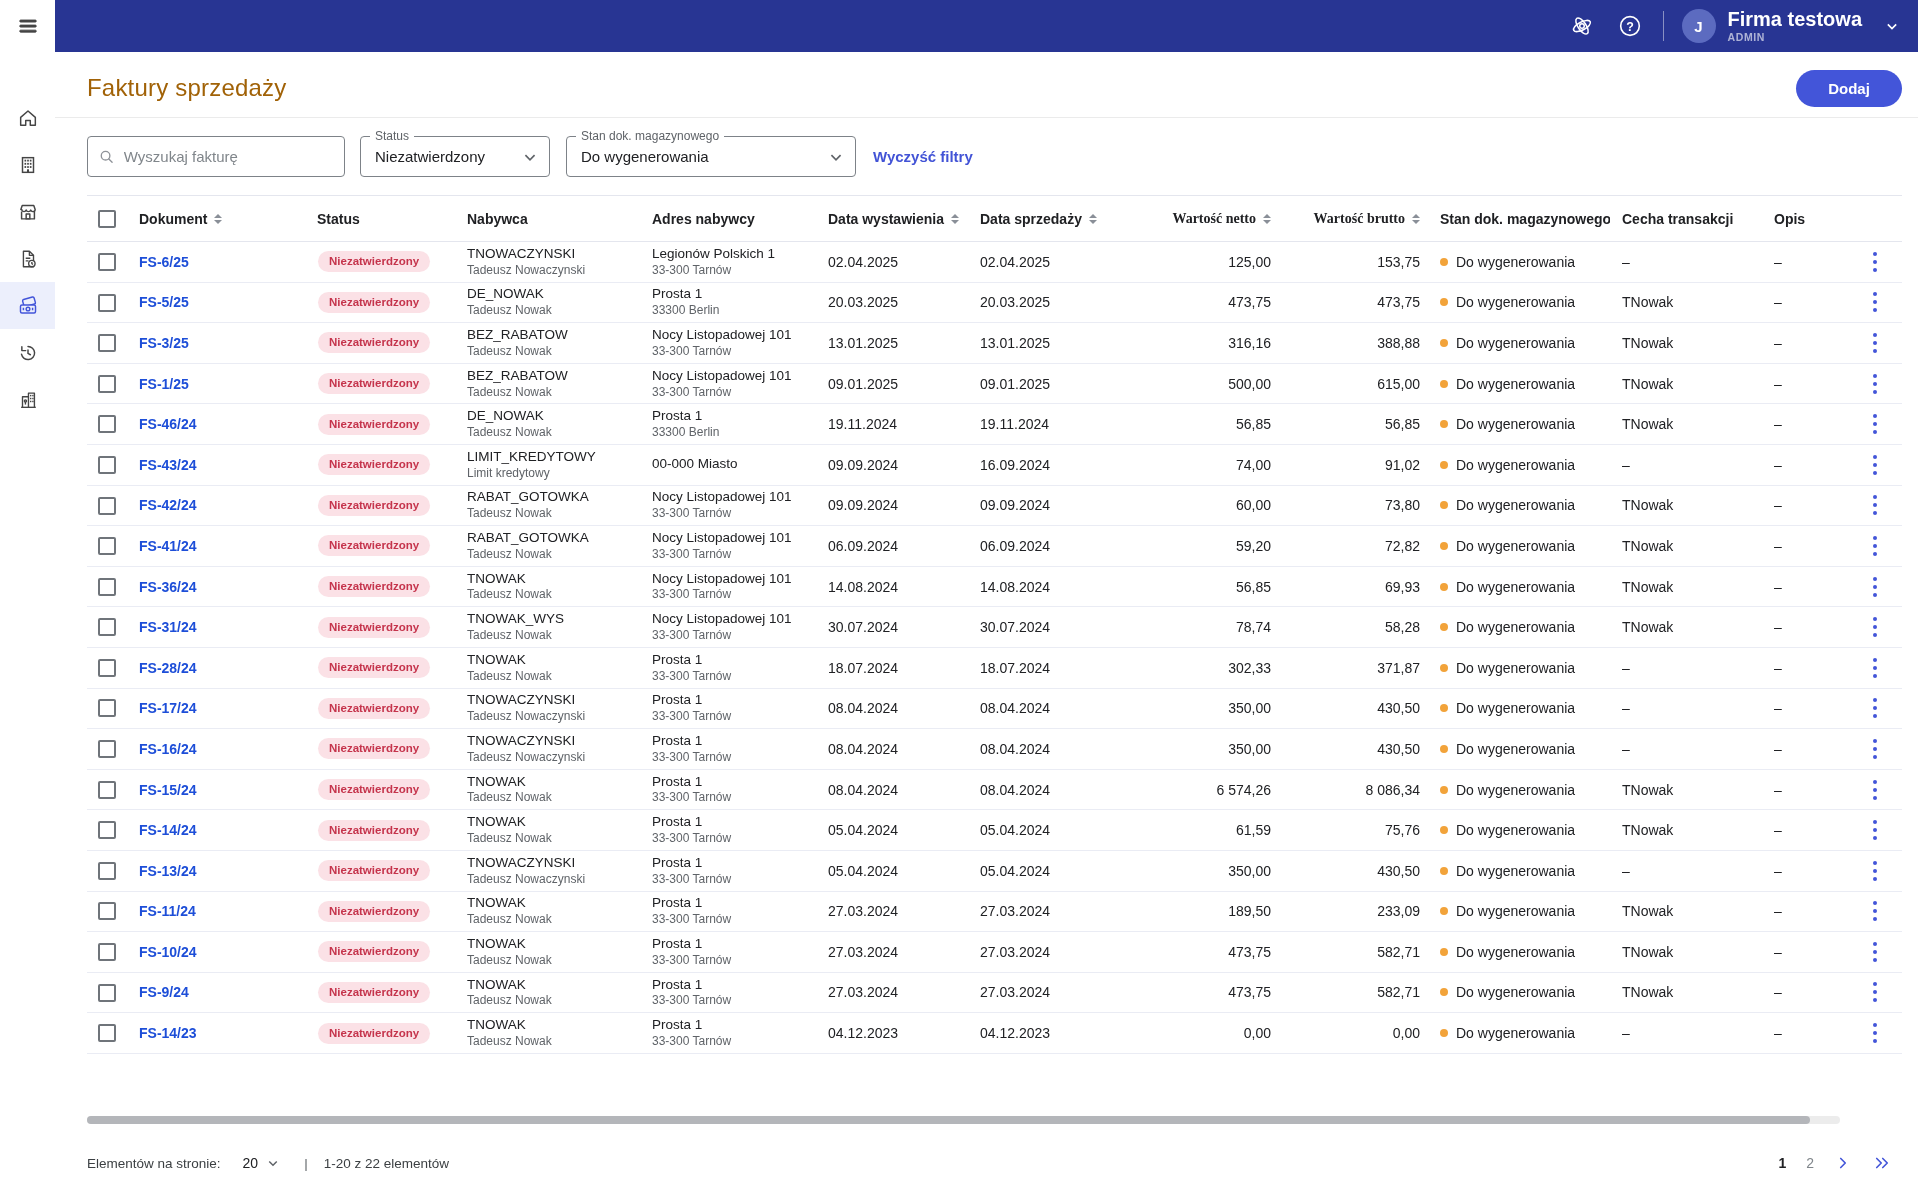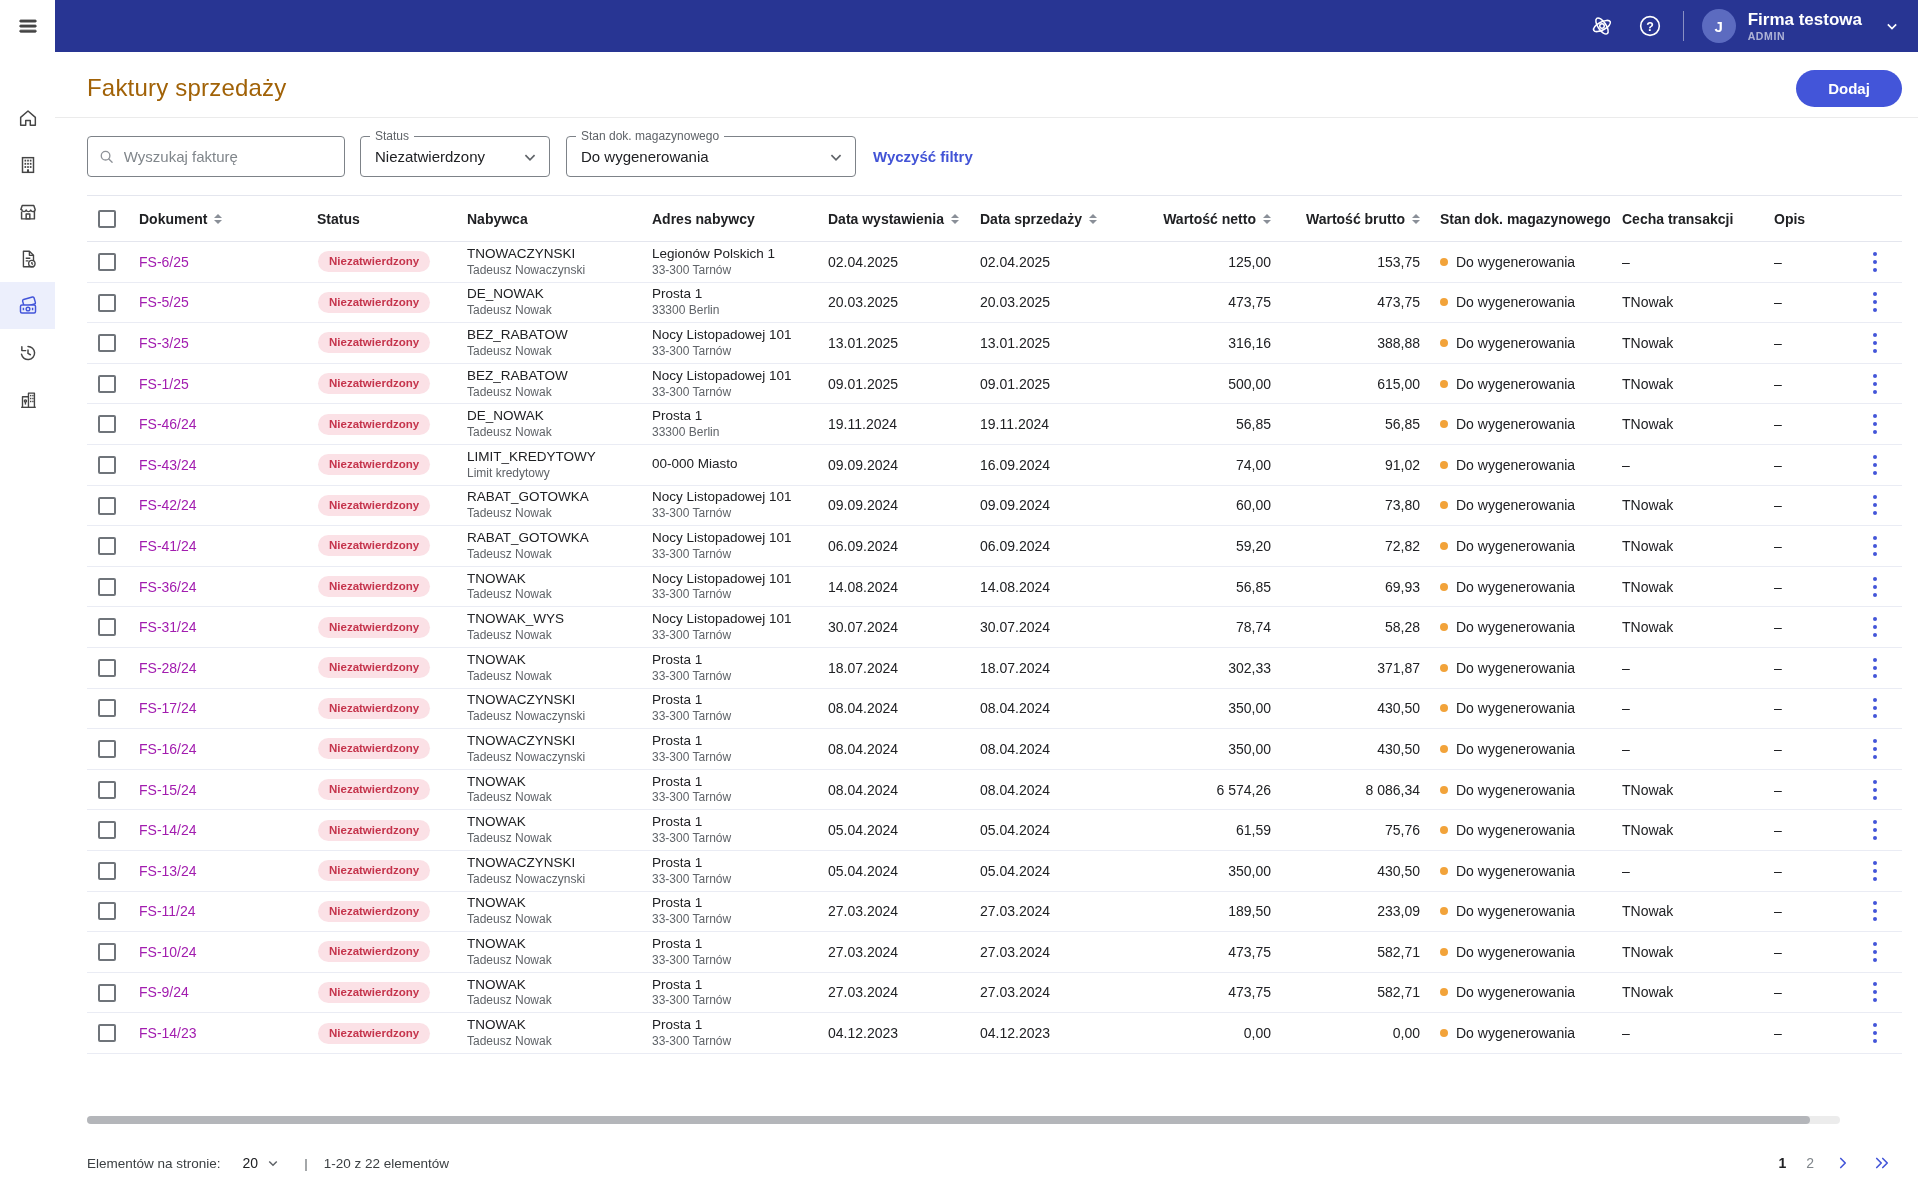--- a/index.html
+++ b/index.html
@@ -11,21 +11,21 @@
   .topbar { position:absolute; left:55px; top:0; width:1863px; height:52px;
     background:#283593; display:flex; align-items:center; justify-content:flex-end;
     padding-right:16px; gap:18px; }
   .tb-iconbtn { background:none; border:none; cursor:pointer; width:30px; height:30px;
     display:flex; align-items:center; justify-content:center; }
   .tb-divider { width:1px; height:30px; background:rgba(255,255,255,.45); }
   .account { display:flex; align-items:center; gap:12px; background:none; border:none; cursor:pointer; }
   .avatar { width:34px; height:34px; border-radius:50%; background:#5c6bc0; color:#fff;
     font-size:15px; font-weight:600; display:flex; align-items:center; justify-content:center; }
   .acct-text { display:flex; flex-direction:column; align-items:flex-start; line-height:1.15; }
-  .acct-name { color:#fff; font-size:17px; font-weight:600; }
+  .acct-name { color:#fff; font-size:20px; font-weight:600; }
   .acct-role { color:rgba(255,255,255,.62); font-size:10.5px; letter-spacing:.6px; font-weight:600; }
 
   
   .sidebar { position:absolute; left:0; top:0; width:55px; height:1191px; background:#fff; z-index:5; }
   .sb-btn { width:55px; height:47px; background:none; border:none; cursor:pointer;
     display:flex; align-items:center; justify-content:center; }
   .sb-menu { height:52px; }
   .sb-nav { position:absolute; top:94px; left:0; width:55px; display:flex; flex-direction:column; }
   .sb-btn svg { stroke:#454545; }
   .sb-btn.active { background:#eceffc; }
@@ -67,22 +67,22 @@
   .cell { padding-left:12px; font-size:14px; color:#202124; white-space:nowrap; overflow:hidden; }
   .c-check { padding-left:11px; }
   .cbx { display:inline-block; width:18px; height:18px; border:2px solid #6f747a;
     border-radius:2px; background:#fff; cursor:pointer; vertical-align:middle; }
   .hlabel { display:inline-flex; align-items:center; }
   .sort { display:inline-flex; flex-direction:column; gap:2px; margin-left:7px; cursor:pointer; }
   .sort i { width:0; height:0; border-left:4px solid transparent; border-right:4px solid transparent; }
   .sort .up { border-bottom:4px solid #8a8f98; }
   .sort .dn { border-top:4px solid #8a8f98; }
   .c-num { text-align:right; padding-left:0; padding-right:1px; justify-self:stretch; }
-  .h-num { display:flex; justify-content:flex-end; align-items:flex-end; padding-right:1px; padding-left:0; }
-  .doc-link { color:#a21caf; font-weight:400; text-decoration:none; cursor:pointer; }
+  .h-num { display:flex; justify-content:flex-end; align-items:flex-end; padding-right:1px; padding-left:0;font-family:Liberation Serif, serif; }
+  .doc-link { color:#1d4ed8; font-weight:700; text-decoration:none; cursor:pointer; }
   .badge { display:inline-block; height:21px; line-height:21px; padding:0 11px; margin-left:1px;
     border-radius:11px; background:#fbe1e6; color:#c5344c; font-size:11.5px; font-weight:700; }
   .two-line { display:flex; flex-direction:column; justify-content:center; line-height:1.25; }
   .t1 { font-size:13.5px; color:#202124; }
   .t2 { font-size:12px; color:#5f6368; }
   .c-stan { padding-left:19px; display:flex; align-items:center; gap:8px; }
   .dot { width:8px; height:8px; border-radius:50%; background:#f2a33a; flex:0 0 auto; }
   .c-cecha,.c-opis { }
   .c-kebab { display:flex; justify-content:center; padding-left:0; }
   .kebab { background:none; border:none; cursor:pointer; display:flex; flex-direction:column;

